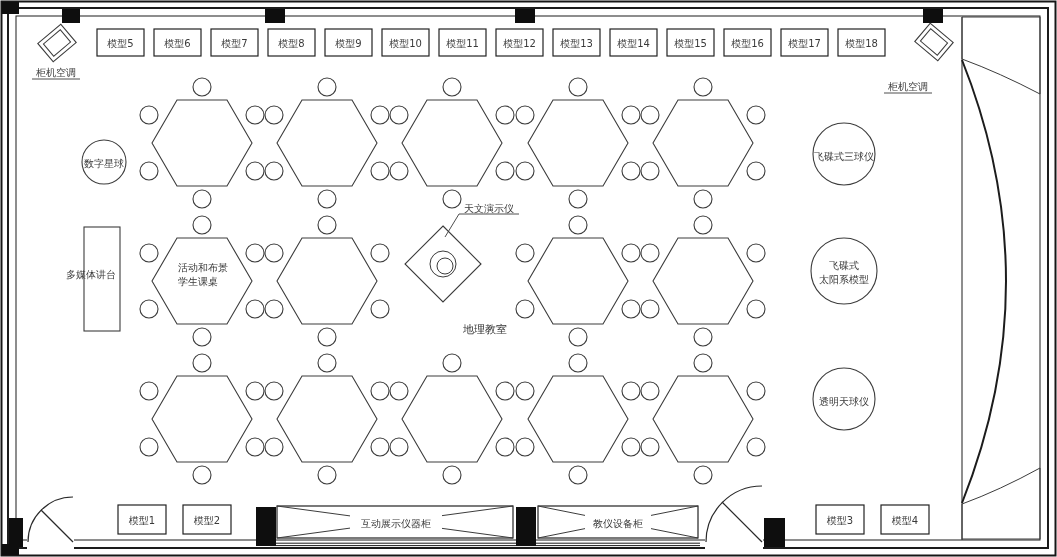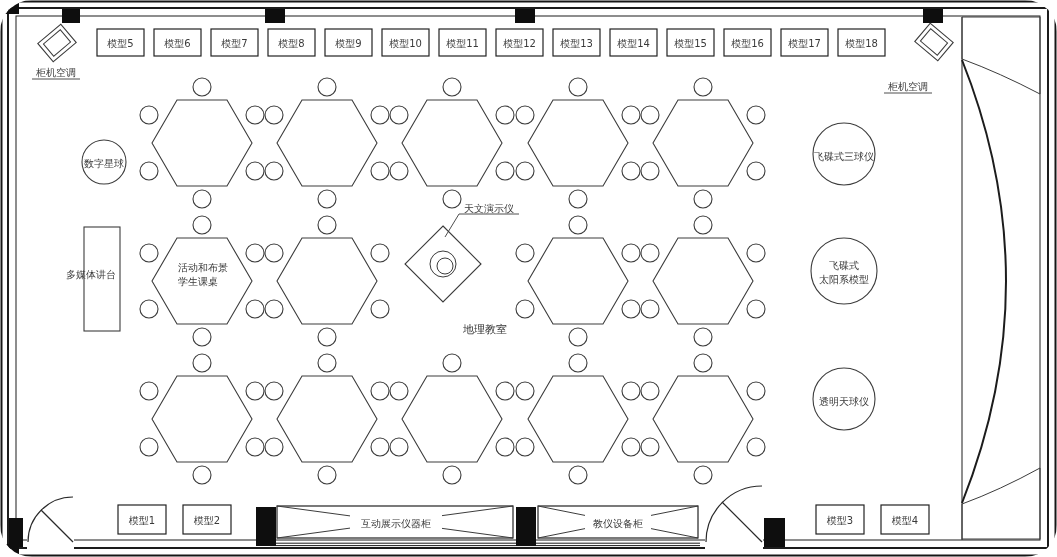--- a/index.html
+++ b/index.html
@@ -1,17 +1,17 @@
 <!DOCTYPE html>
 <html><head>
 <meta charset="utf-8">
 <style>
   html,body{margin:0;padding:0;background:#fff;}
   .stage{position:relative;width:1057px;height:557px;background:#fff;overflow:hidden;
-         font-family:"DejaVu Sans",sans-serif;border-radius:32px;}
+         font-family:"DejaVu Sans",sans-serif;}
   svg{display:block;}
   .frame{fill:none;stroke:#161616;stroke-width:2;}
   .wall-heavy{fill:none;stroke:#1c1c1c;stroke-width:2;}
   .wall-light{fill:none;stroke:#1c1c1c;stroke-width:1;}
   .furn{fill:#ffffff;stroke:#3c3c3c;stroke-width:1.1;}
   .thin{fill:none;stroke:#3c3c3c;stroke-width:1;}
   .door{fill:none;stroke:#2a2a2a;stroke-width:1.2;}
   .col{fill:#0e0e0e;stroke:none;}
   .box{fill:#ffffff;stroke:#222;stroke-width:1.2;}
   .gap{fill:#ffffff;stroke:none;}

